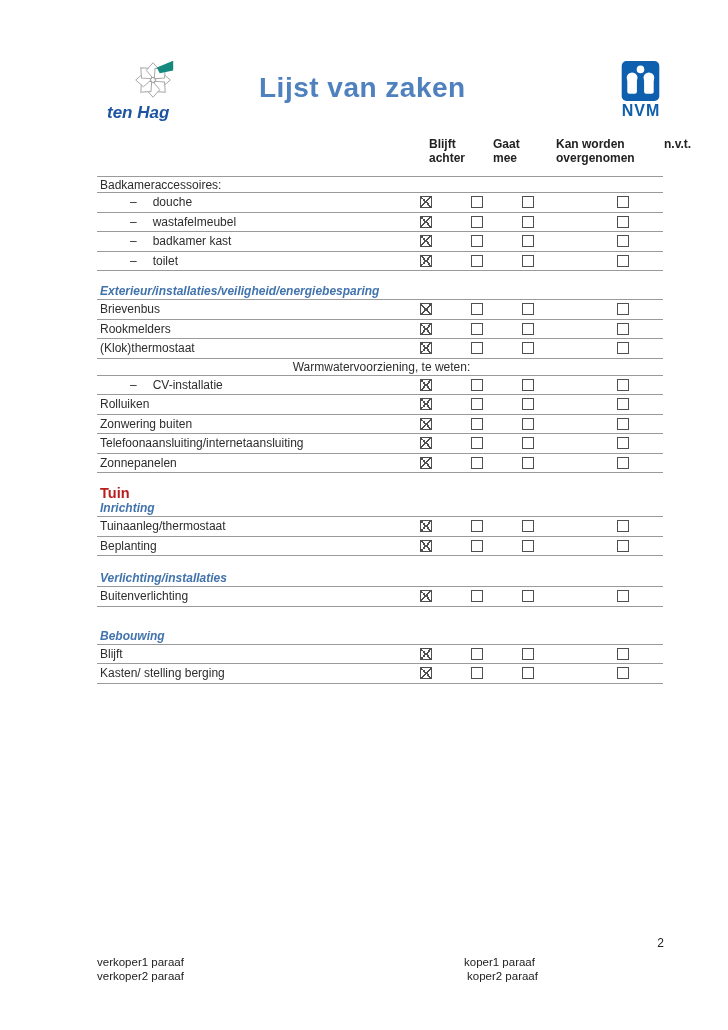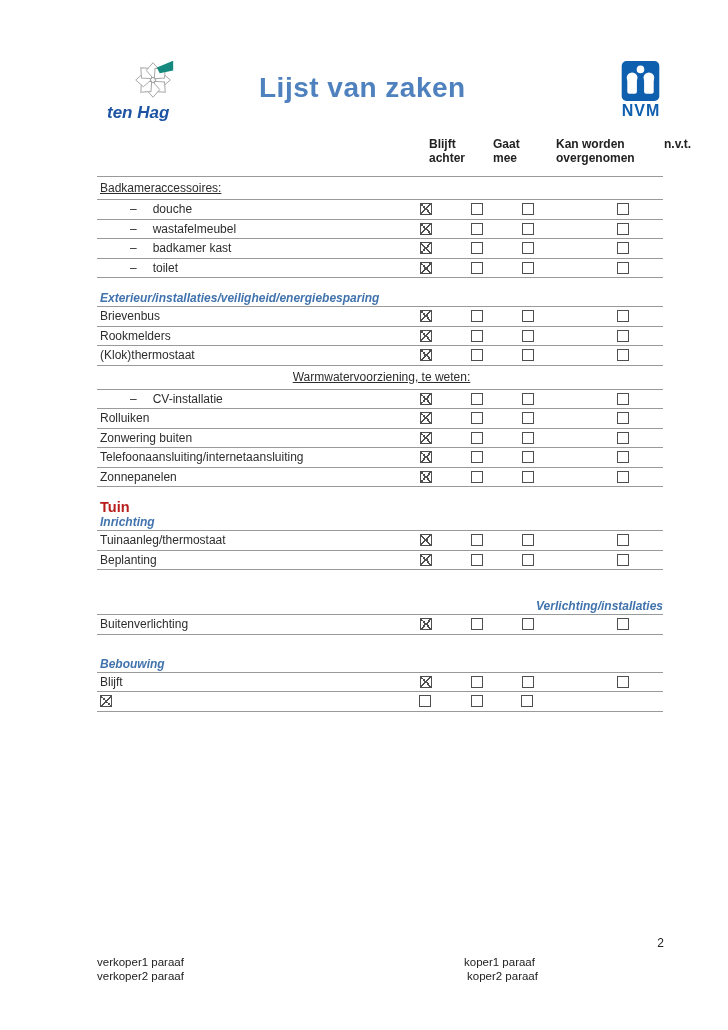--- a/index.html
+++ b/index.html
@@ -50,21 +50,21 @@
     border-bottom:1px solid #9a9a9a;
   }
   .row {
     display:grid; grid-template-columns:320px 52px 51px 96px 47px;
     align-items:center;
     height:19.5px;
     border-bottom:1px solid #9a9a9a;
     font-size:12px;
   }
   .row.first { border-top:1px solid #9a9a9a; }
-  .row.label-row { height:24px;text-decoration:underline; }
+  .row.label-row { height:17px; }
   .cell { height:100%; display:flex; align-items:center; }
   .cell.label { padding-left:3px; }
   .dash { display:inline-block; margin-left:30px; margin-right:16px; }
   .cell.c1 { padding-left:3px; }
   .cell.c2 { padding-left:2px; }
   .cell.c3 { padding-left:2px; }
   .cell.c4 { padding-left:1px; }
   .checkbox {
     display:inline-block; width:12px; height:12px;
     border:1.4px solid #4f4f4f; background:#fff;
@@ -380,21 +380,21 @@
               <span class="checkbox"></span>
             </div>
             <div class="cell c3">
               <span class="checkbox"></span>
             </div>
             <div class="cell c4">
               <span class="checkbox"></span>
             </div>
           </div>
         </div>
-        <div class="section" style="margin-top: 29px; text-align: right;">
+        <div class="section" style="margin-top: 15px;">
           <div class="blue-header">Verlichting/installaties</div>
           <div class="row">
             <div class="cell label">
               <span>Buitenverlichting</span>
             </div>
             <div class="cell c1">
               <span class="checkbox checked"></span>
             </div>
             <div class="cell c2">
               <span class="checkbox"></span>
@@ -420,20 +420,23 @@
               <span class="checkbox"></span>
             </div>
             <div class="cell c3">
               <span class="checkbox"></span>
             </div>
             <div class="cell c4">
               <span class="checkbox"></span>
             </div>
           </div>
           <div class="row">
+            <div class="cell label">
+              <span>Kasten/ stelling berging</span>
+            </div>
             <div class="cell c1">
               <span class="checkbox checked"></span>
             </div>
             <div class="cell c2">
               <span class="checkbox"></span>
             </div>
             <div class="cell c3">
               <span class="checkbox"></span>
             </div>
             <div class="cell c4">

